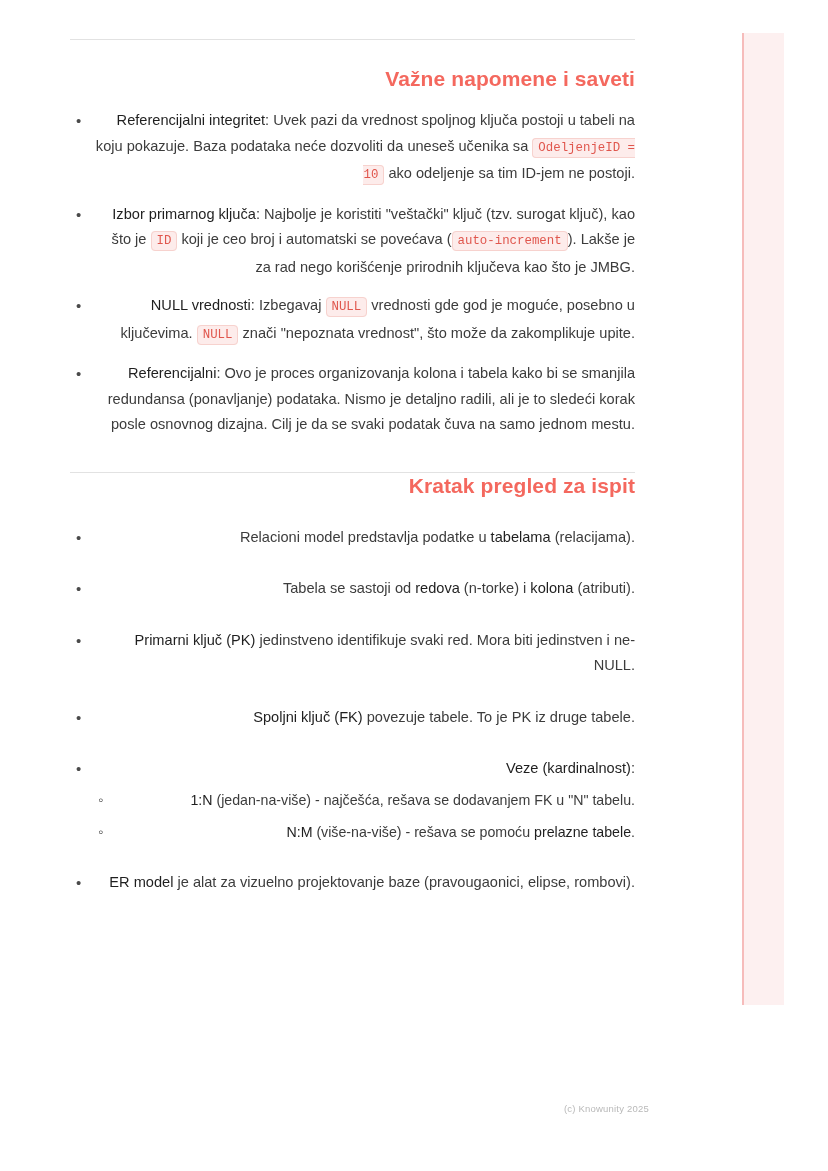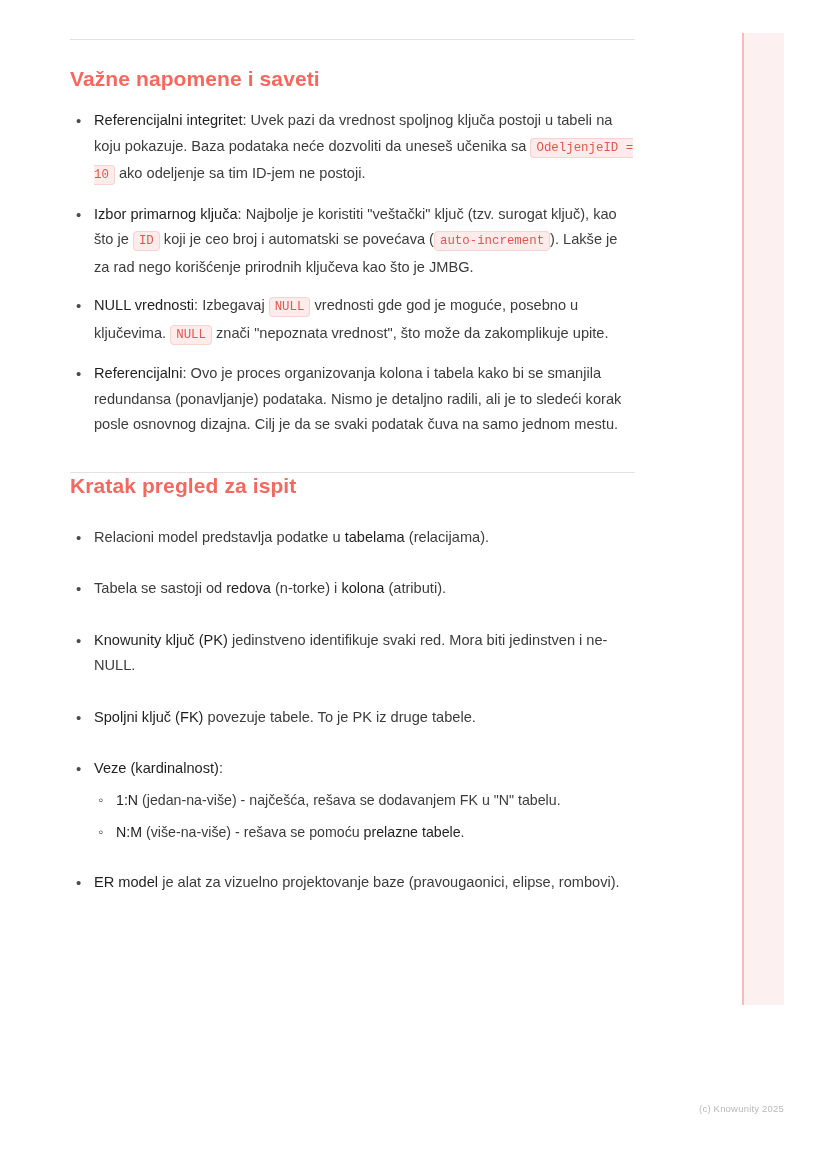--- a/index.html
+++ b/index.html
@@ -18,20 +18,21 @@
     position: relative;
     width: 828px;
     min-height: 1171px;
     box-sizing: border-box;
   }
   .content {
     position: absolute;
     left: 70px;
     top: 0;
     width: 565px;
+    text-align: right;
   }
   .top-rule {
     position: absolute;
     left: 70px;
     top: 39px;
     width: 565px;
     height: 1px;
     background: #e2e2e2;
   }
   .mid-rule {
@@ -125,21 +126,20 @@
     width: 40px;
     height: 972px;
     background: #fdf0f0;
     border-left: 2px solid #f6bcbb;
   }
   .footer {
     position: absolute;
     right: 44px;
     top: 1103px;
     width: 220px;
-    text-align: right;
     font-size: 9.5px;
     color: #b9b9b9;
     letter-spacing: 0.2px;
   }
 </style>
 </head>
 <body>
 
 <div class="page">
 
@@ -159,21 +159,21 @@
         </ul>
     </div>
 
     <div class="mid-rule"></div>
 
     <div class="sec2">
       <h2 class="section-title sec2-title">Kratak pregled za ispit</h2>
       <ul class="bullets" id="list-1">
           <li><span>Relacioni model predstavlja podatke u </span><b>tabelama</b><span> (relacijama).</span></li>
           <li><span>Tabela se sastoji od </span><b>redova</b><span> (n-torke) i </span><b>kolona</b><span> (atributi).</span></li>
-          <li><b>Knowunity ključ (PK)</b><span> jedinstveno identifikuje svaki red. Mora biti jedinstven i ne-NULL.</span></li>
+          <li><b>Primarni ključ (PK)</b><span> jedinstveno identifikuje svaki red. Mora biti jedinstven i ne-NULL.</span></li>
           <li><b>Spoljni ključ (FK)</b><span> povezuje tabele. To je PK iz druge tabele.</span></li>
           <li><b>Veze (kardinalnost)</b><span>:</span><ul class="sub">
               <li><b>1:N</b><span> (jedan-na-više) - najčešća, rešava se dodavanjem FK u "N" tabelu.</span></li>
               <li><b>N:M</b><span> (više-na-više) - rešava se pomoću </span><b>prelazne tabele</b><span>.</span></li>
             </ul></li>
           <li><b>ER model</b><span> je alat za vizuelno projektovanje baze (pravougaonici, elipse, rombovi).</span></li>
         </ul>
     </div>
 
   </div>

